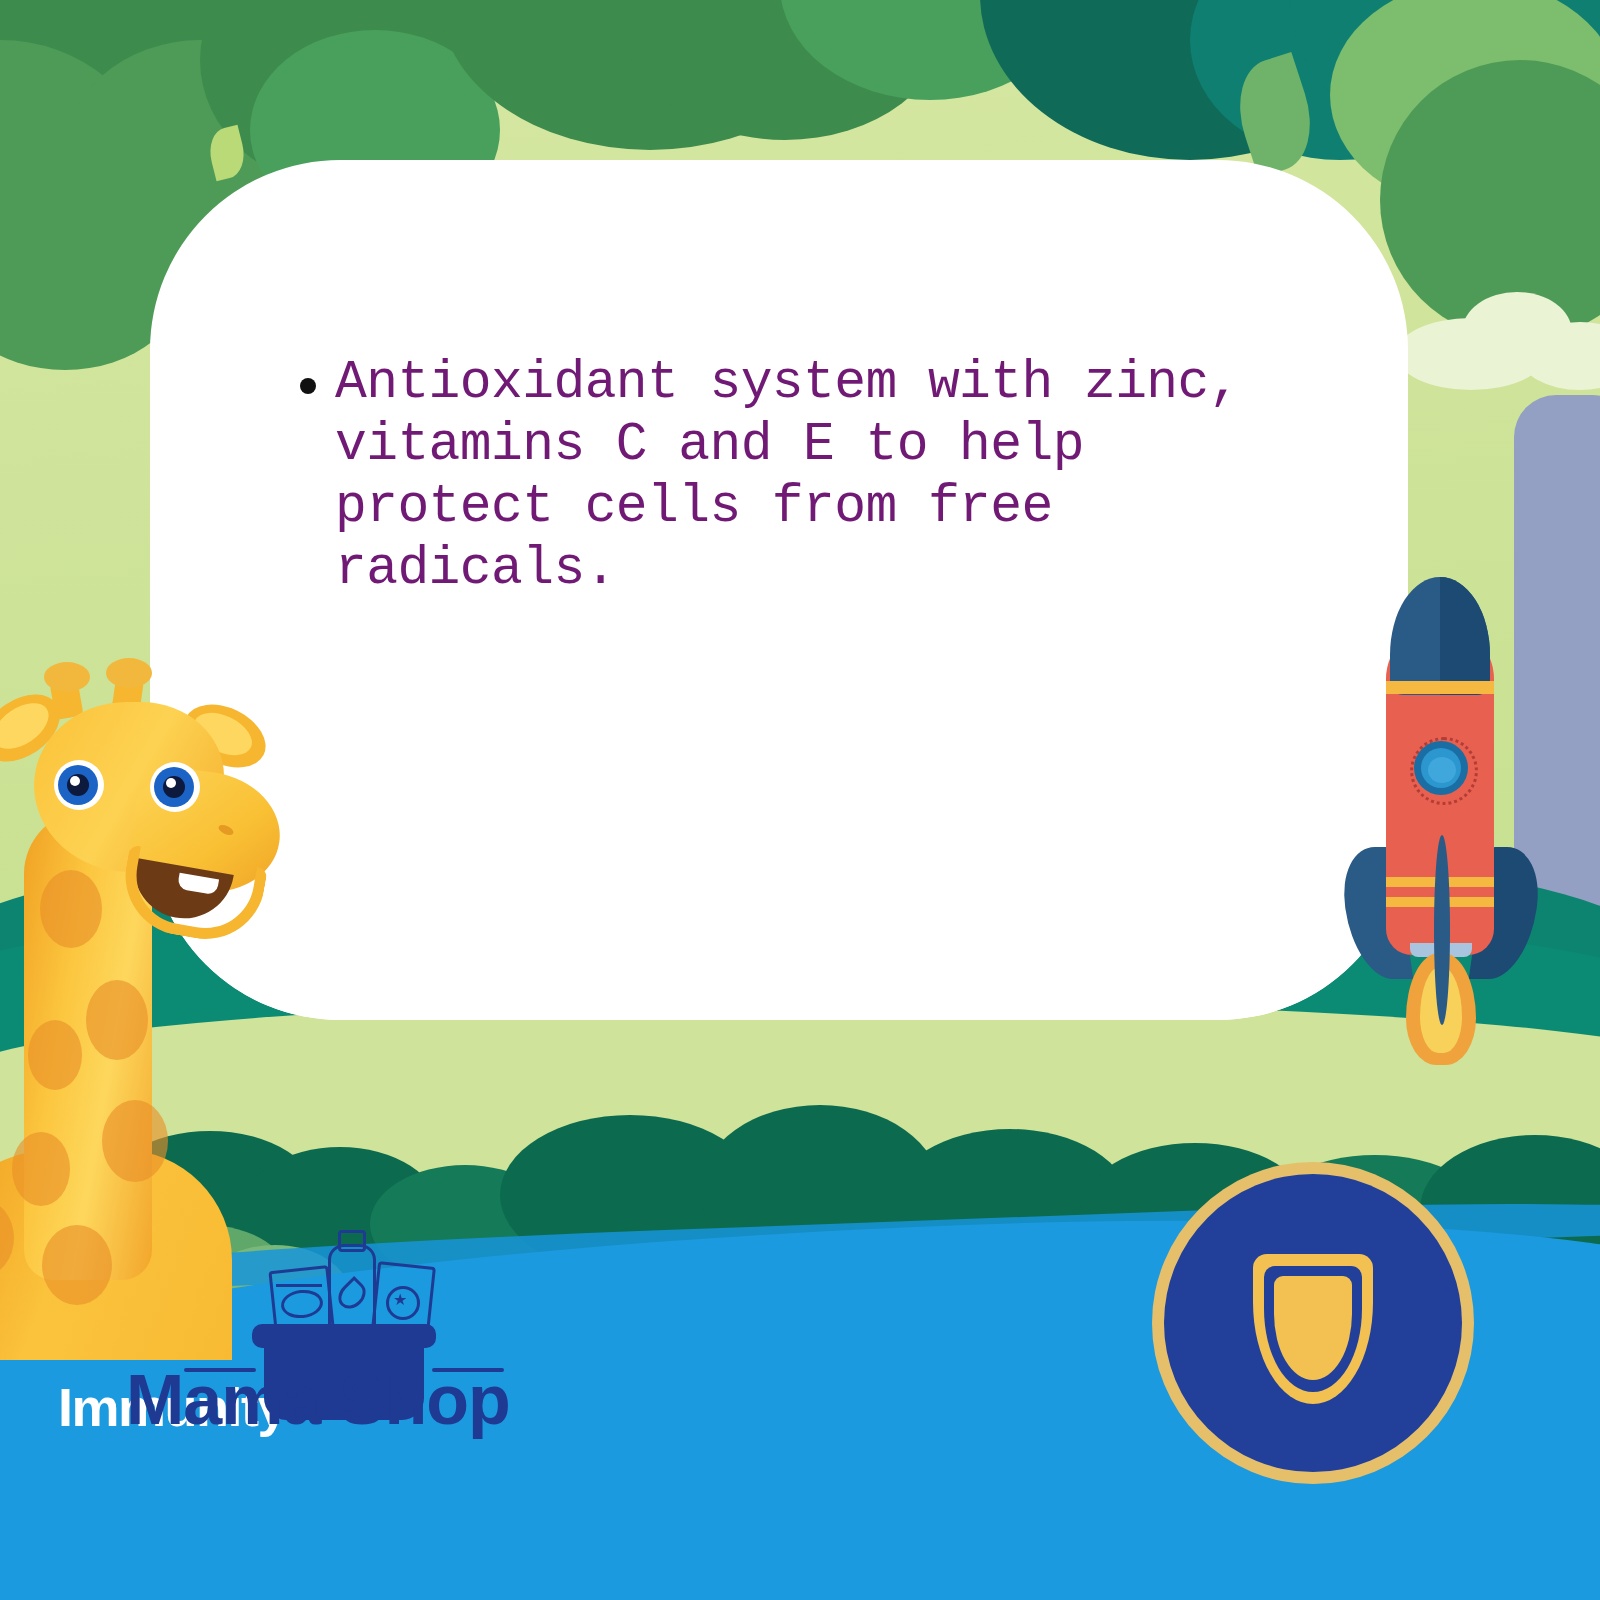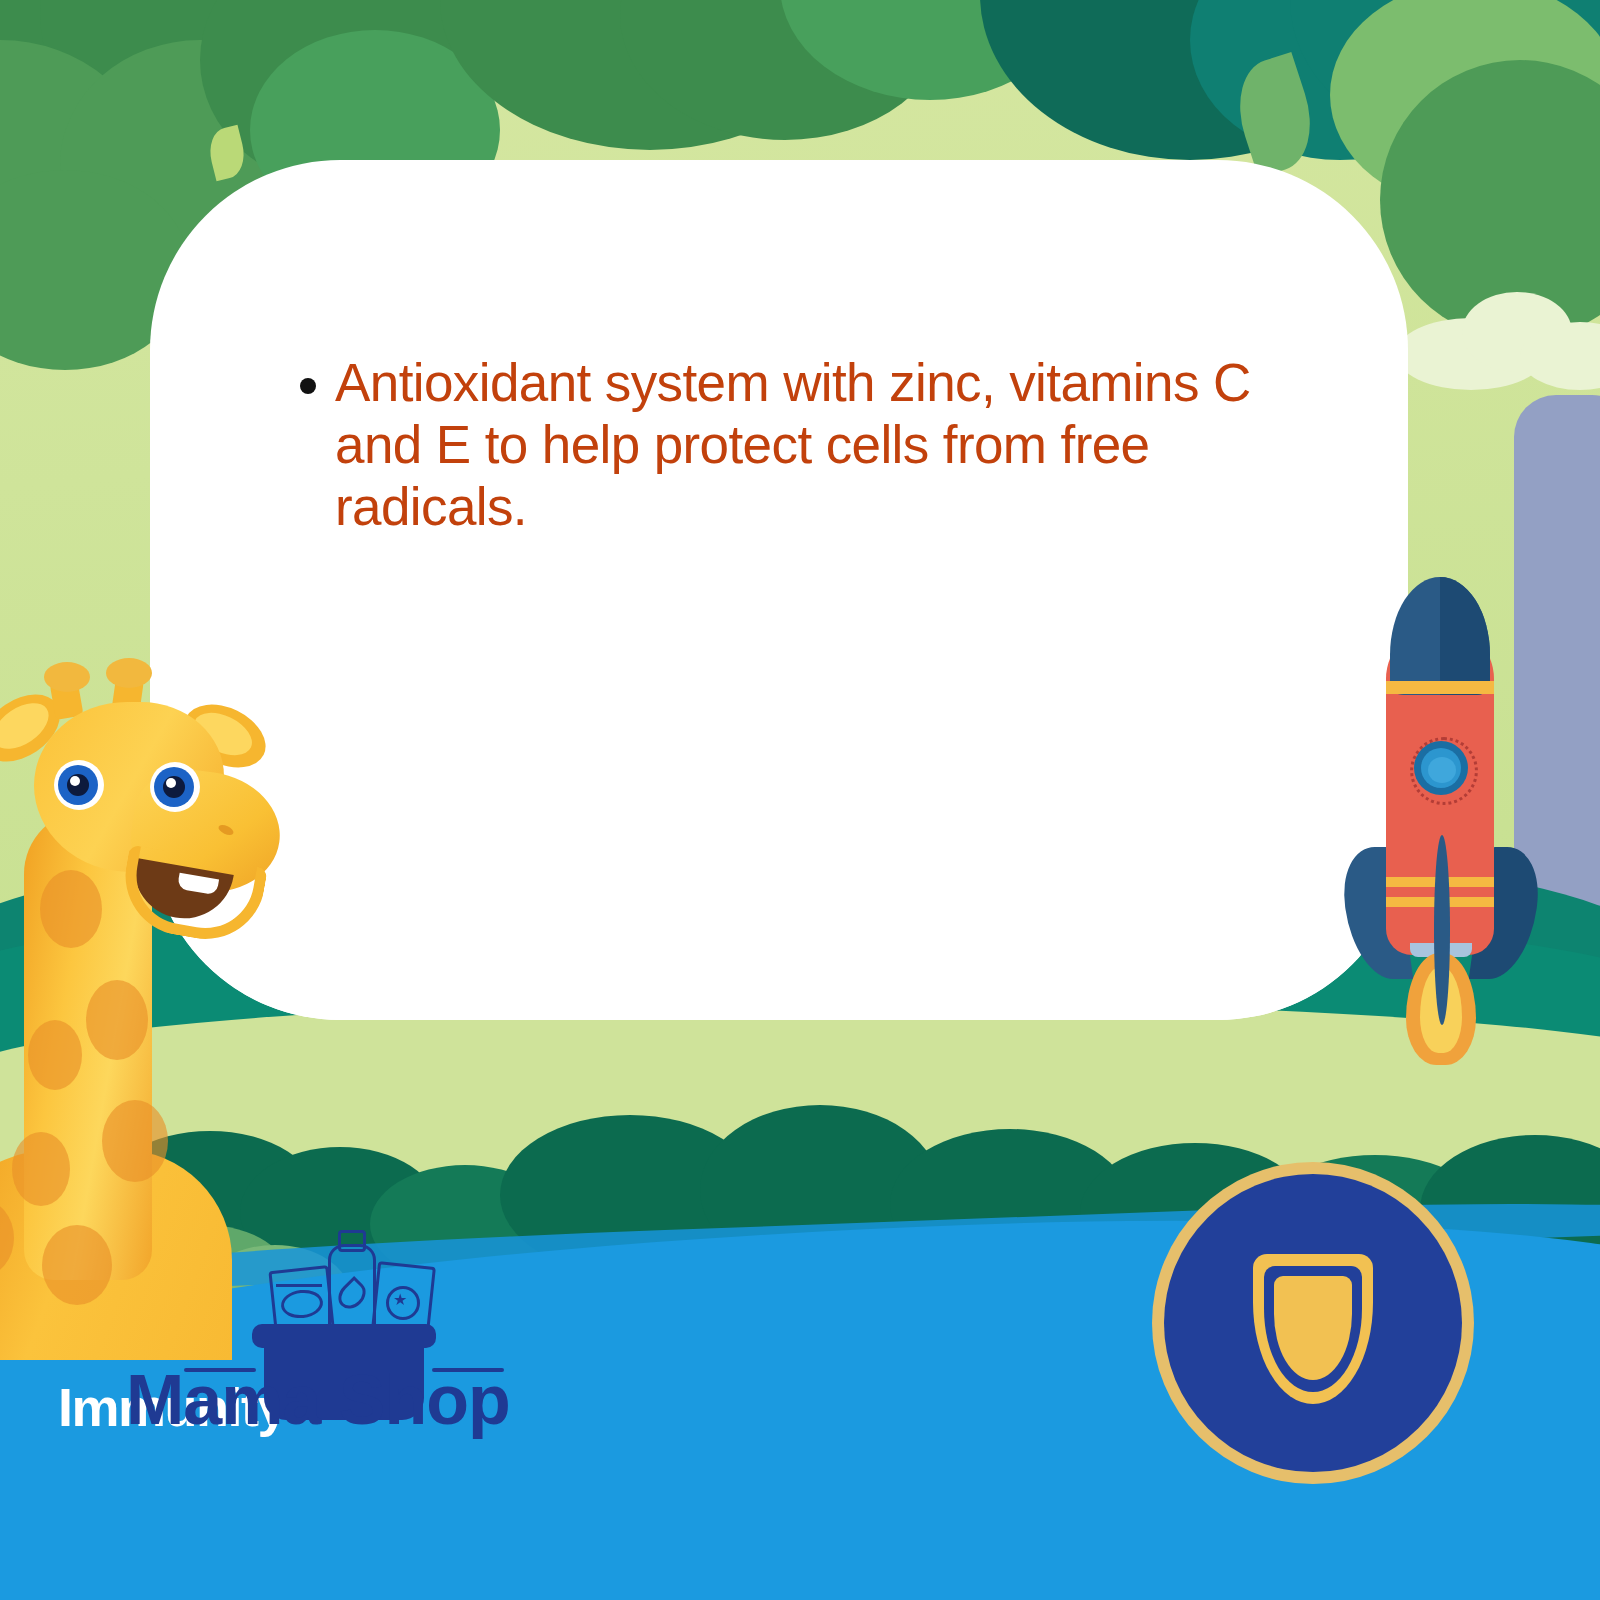--- a/index.html
+++ b/index.html
@@ -90,22 +90,22 @@
   .card-bleed{
     position:absolute;left:150px;top:600px;width:1258px;height:420px;
     background:#ffffff;border-radius:0 0 190px 190px;
   }
 
   .bullets{
     position:absolute;left:300px;top:352px;width:960px;
   }
   .bullet{
     display:flex;align-items:flex-start;
-    color:#c2410c;
-    font-family:Liberation Sans, sans-serif;
+    color:#701a75;
+    font-family:Liberation Mono, monospace;
     font-size:53px;line-height:62px;font-weight:500;
     letter-spacing:-0.6px;
   }
   .bullet + .bullet{margin-top:118px;}
   .bullet .dot{
     flex:0 0 auto;width:16px;height:16px;border-radius:50%;
     background:#111;margin:26px 19px 0 0;
   }
   .bullet .txt{flex:1 1 auto;}
 

